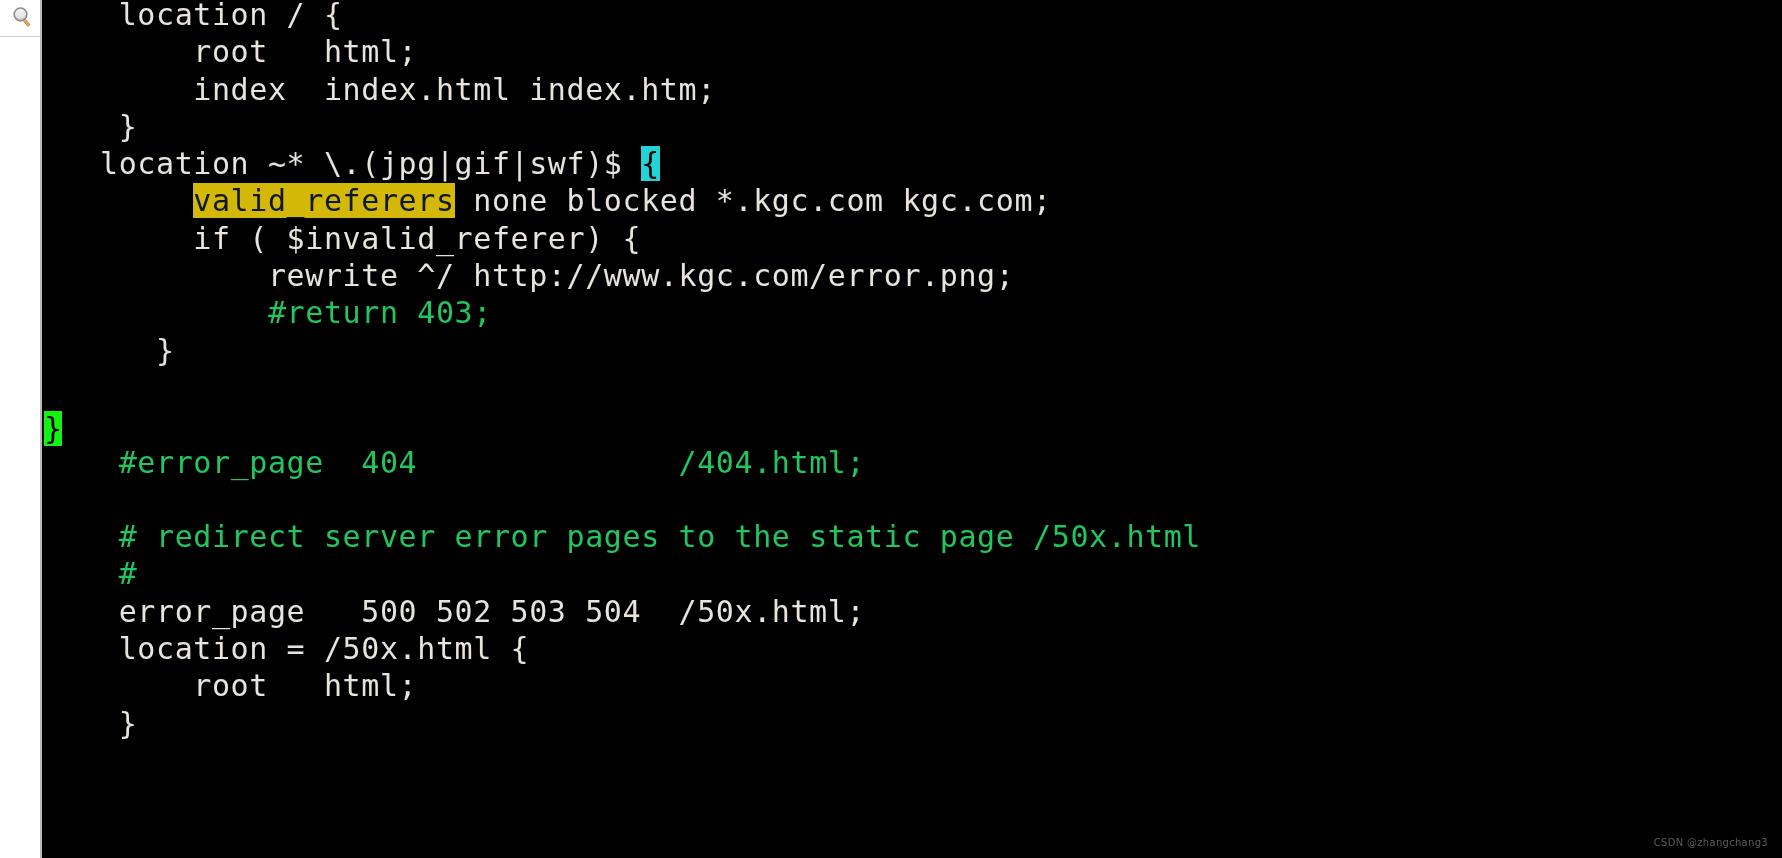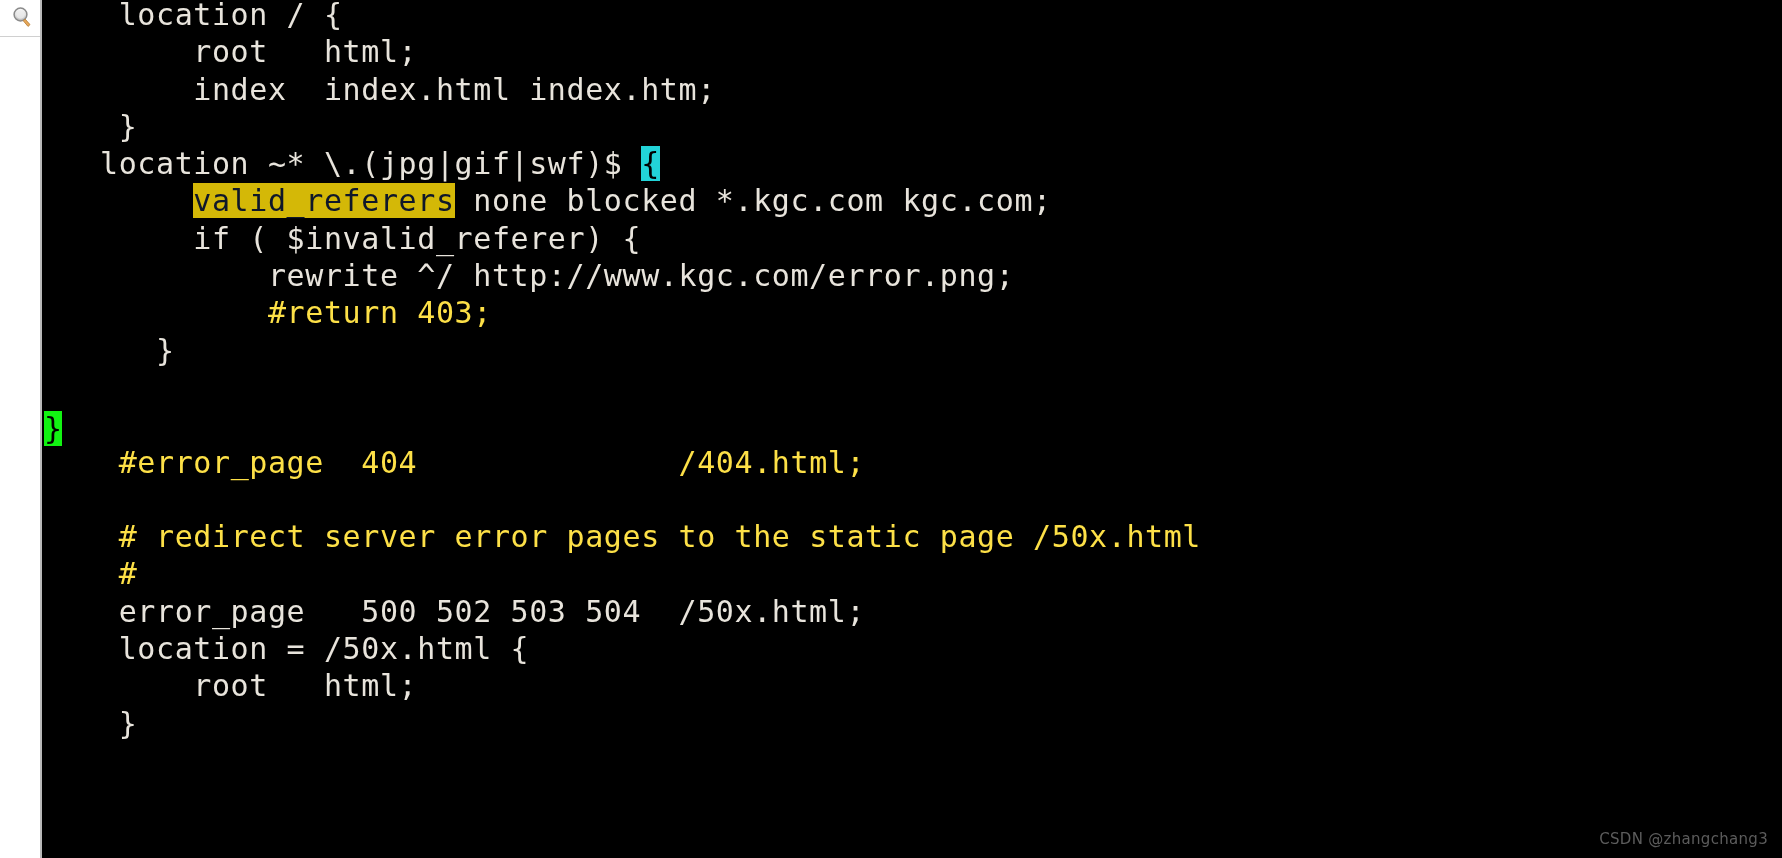--- a/index.html
+++ b/index.html
@@ -72,21 +72,21 @@
     -webkit-font-smoothing: antialiased;
   }
 
   .line {
     height: 37.3px;
     white-space: pre;
   }
 
   
   .tok-plain   { color: #e8e4dc; }
-  .tok-comment { color: #fde047; }
+  .tok-comment { color: #22c55e; }
 
   
   .hl-match {
     background: #22d3d8;
     color: #000000;
   }
   
   .hl-search {
     background: #d4b807;
     color: #0f172a;
@@ -107,21 +107,21 @@
     line-height: 37.3px;
     white-space: pre;
   }
 
   
   .watermark {
     position: absolute;
     right: 14px;
     bottom: 10px;
     font-family: "DejaVu Sans", "Liberation Sans", sans-serif;
-    font-size: 15px;
+    font-size: 10px;
     color: #5c5c5c;
     letter-spacing: 0.3px;
     user-select: none;
   }
 </style>
 </head>
 <body>
 
 <div id="stage">
 

